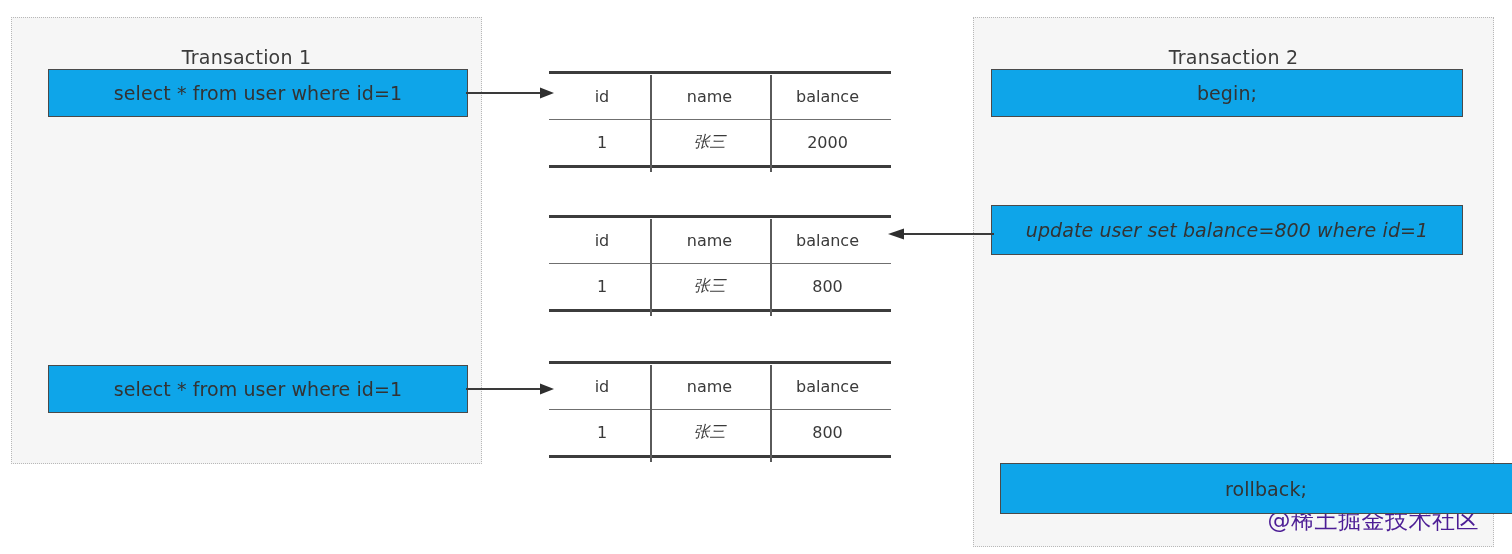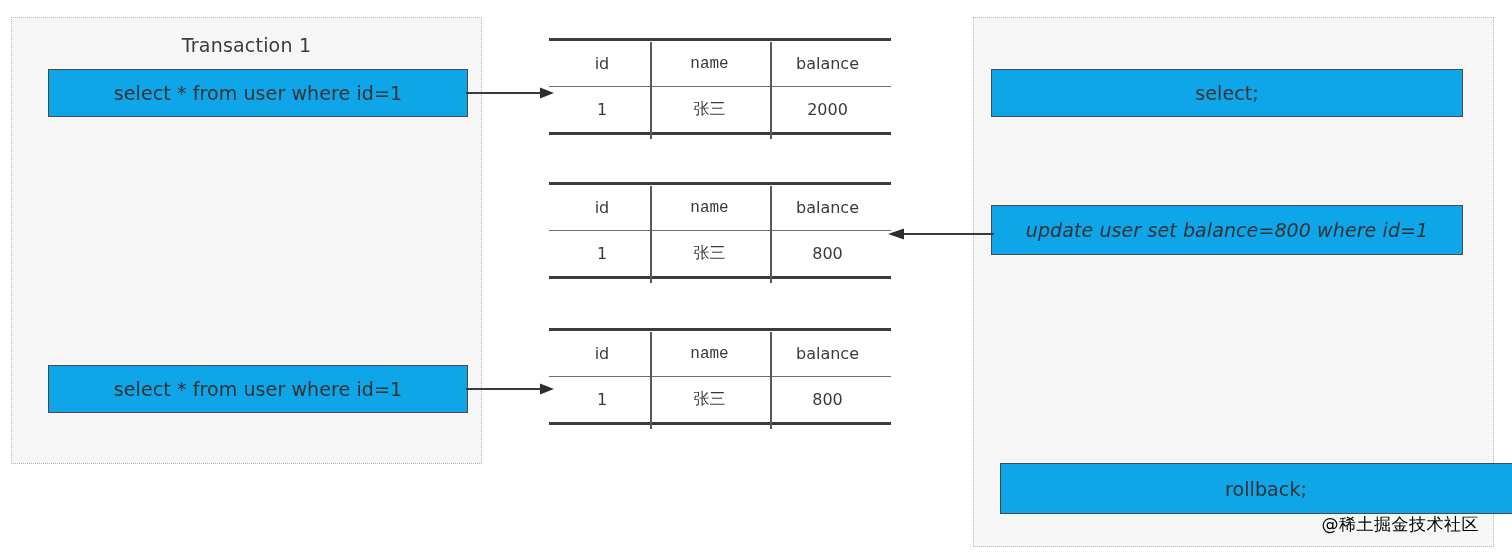--- a/index.html
+++ b/index.html
@@ -28,21 +28,21 @@
     position: absolute;
     background: #f6f6f6;
     border: 1.5px dotted #b8b8b8;
     box-sizing: border-box;
   }
   #txn1-panel { left: 11px;  top: 17px; width: 471px;  height: 447px; }
   #txn2-panel { left: 973px; top: 17px; width: 521px;  height: 530px; }
 
   .txn-title {
     position: absolute;
-    top: 16px;
+    top: 28px;
     left: 0;
     width: 100%;
     text-align: center;
     font-size: 19px;
     color: #3b3b3b;
     letter-spacing: 0.2px;
   }
 
   
   .stmt-box {
@@ -62,20 +62,21 @@
   #stmt-begin    { left: 991px; top: 69px;  width: 472px; height: 48px; }
   #stmt-update   { left: 991px; top: 205px; width: 472px; height: 50px; font-style: italic; }
   #stmt-rollback { left: 1000px; top: 463px; width: 532px; height: 51px; }
 
   
   .db-table {
     position: absolute;
     width: 342px;
     height: 105px;
     box-sizing: border-box;
+    margin-top: 33px;
   }
   #table-1 { left: 549px; top: 38px; }
   #table-2 { left: 549px; top: 182px; }
   #table-3 { left: 549px; top: 328px; }
 
   .db-table table {
     border-collapse: collapse;
     width: 342px;
     table-layout: fixed;
     background: transparent;
@@ -91,77 +92,79 @@
     border: none;
   }
   .db-table thead th {
     border-top: 3px solid #3c3c3c;
     border-bottom: 1.5px solid #6f6f6f;
   }
   .db-table tbody td {
     border-bottom: 3px solid #3c3c3c;
   }
   .col-id      { width: 101px; }
-  .col-name    { width: 104px; font-family: Liberation Mono, monospace; }
+  .col-name    { width: 104px; }
   .col-balance { width: 121px; }
 
   
   .vdiv {
     position: absolute;
     top: 4px;
     width: 1.5px;
     height: 97px;
     background: #5a5a5a;
   }
   .vdiv.v1 { left: 101px; }
   .vdiv.v2 { left: 221px; }
 
   .cell-name-cn {
     font-family: "DejaVu Sans", "Liberation Sans", sans-serif;
+    font-style: italic;
   }
 
   
   .arrow {
     position: absolute;
     height: 14px;
   }
   .arrow svg { display: block; overflow: visible; }
   #arrow-select1-table1 { left: 466px; top: 86px;  width: 88px; }
   #arrow-select2-table3 { left: 466px; top: 382px; width: 88px; }
   #arrow-update-table2  { left: 888px; top: 227px; width: 106px; }
 
   
   #watermark {
     position: absolute;
     right: 14px;
     bottom: 10px;
-    font-size: 17px;
-    color: #000000;
+    font-size: 23px;
+    color: #4c1d95;
     letter-spacing: 0.5px;
     white-space: nowrap;
   }
 </style>
 </head>
 <body>
 
 <div class="canvas">
 
   <div class="txn-panel" id="txn1-panel">
     <div class="txn-title">Transaction  1</div>
   </div>
 
   <div class="stmt-box" id="stmt-select-1">select * from user where id=1</div>
 
   <div class="stmt-box" id="stmt-select-2">select * from user where id=1</div>
 
   <div class="txn-panel" id="txn2-panel">
+    <div class="txn-title">Transaction  2</div>
     <div id="watermark">@稀土掘金技术社区</div>
   </div>
 
-  <div class="stmt-box" id="stmt-begin">select;</div>
+  <div class="stmt-box" id="stmt-begin">begin;</div>
 
   <div class="stmt-box" id="stmt-update">update user set balance=800 where id=1</div>
 
   <div class="stmt-box" id="stmt-rollback">rollback;</div>
 
   <div class="db-table" id="table-1">
     <table>
       <thead>
         <tr>
           <th class="col-id">id</th>

